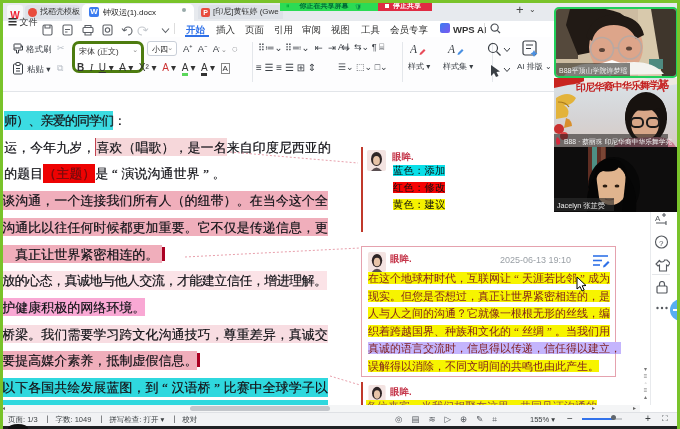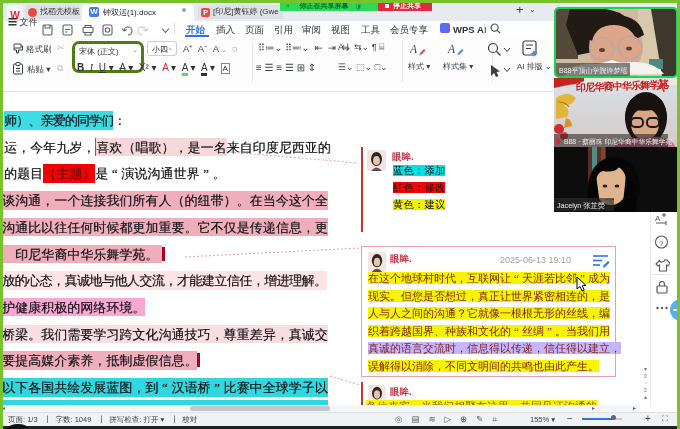--- a/index.html
+++ b/index.html
@@ -132,21 +132,21 @@
  <div class="abs" style="left:517px;top:61px;font-size:8px;color:#3a3f45">AI 排版 ⌄</div>
 </div>
 
 <div class="abs" style="left:0;top:92px;width:680px;height:313px;background:#fff"></div>
 <div id="doc" class="ser" style="font-size:13.04px;line-height:18.5px;color:#16161a;letter-spacing:0;text-shadow:0.4px 0 0 rgba(20,20,30,0.55)">
  <div class="abs" style="left:4px;top:112px;white-space:nowrap"><span style="background:#3bdce2;letter-spacing:-0.9px">师）、亲爱的同学们</span>：</div>
  <div class="abs" style="left:4px;top:138.7px;white-space:nowrap">运，今年九岁，<span style="background:#f6d7da;border-left:1.5px solid #c2424f">喜欢（唱歌），是一名</span>来自印度尼西亚的</div>
  <div class="abs" style="left:4px;top:165.4px;white-space:nowrap">的题目<span style="background:#ee0202;color:#7e0a0a">（主题）</span>是<span class="q">“</span>演说沟通世界<span class="q">”</span>。</div>
  <div class="abs" style="left:2px;top:192.1px;white-space:nowrap"><span style="background:#f0aebb">谈沟通，一个连接我们所有人（的纽带）。在当今这个全</span></div>
  <div class="abs" style="left:2px;top:218.8px;white-space:nowrap"><span style="background:#f0aebb">沟通比以往任何时候都更加重要。它不仅是传递信息，更</span></div>
- <div class="abs" style="left:2px;top:245.5px;white-space:nowrap"><span style="background:#f0aebb;padding-right:4px">　印尼华裔中华乐舞学苑。</span><span style="display:inline-block;width:2.5px;height:14px;background:#a02;vertical-align:-2px"></span></div>
+ <div class="abs" style="left:2px;top:245.5px;white-space:nowrap"><span style="background:#f0aebb;padding-right:4px">　真正让世界紧密相连的。</span><span style="display:inline-block;width:2.5px;height:14px;background:#a02;vertical-align:-2px"></span></div>
  <div class="abs" style="left:2px;top:272.2px;white-space:nowrap"><span style="background:#fbe3e7;letter-spacing:-0.55px">放的心态，真诚地与他人交流，才能建立信任，增进理解。</span></div>
  <div class="abs" style="left:2px;top:298.9px;white-space:nowrap"><span style="background:#f9a8d4">护健康积极的网络环境。</span></div>
  <div class="abs" style="left:2px;top:325.6px;white-space:nowrap"><span style="background:#f8dde2">桥梁。我们需要学习跨文化沟通技巧，尊重差异，真诚交</span></div>
  <div class="abs" style="left:2px;top:352.3px;white-space:nowrap"><span style="background:#f0aebb">要提高媒介素养，抵制虚假信息。</span><span style="display:inline-block;width:2.5px;height:14px;background:#a02;vertical-align:-2px"></span></div>
  <div class="abs" style="left:2px;top:379px;white-space:nowrap"><span style="background:#2fd8de">以下各国共绘发展蓝图，到<span class="q">“</span>汉语桥<span class="q">”</span>比赛中全球学子以</span></div>
  <div class="abs" style="left:2px;top:399.5px;width:326px;height:5.5px;background:#2fd8de"></div>
 
  <svg class="abs" style="left:0;top:92px" width="680" height="313">
   <line x1="230" y1="60" x2="358" y2="71" stroke="#e8a0ac" stroke-width="1" stroke-dasharray="2,2"></line>
   <line x1="185" y1="165" x2="360" y2="156" stroke="#e8a0ac" stroke-width="1" stroke-dasharray="2,2"></line>

